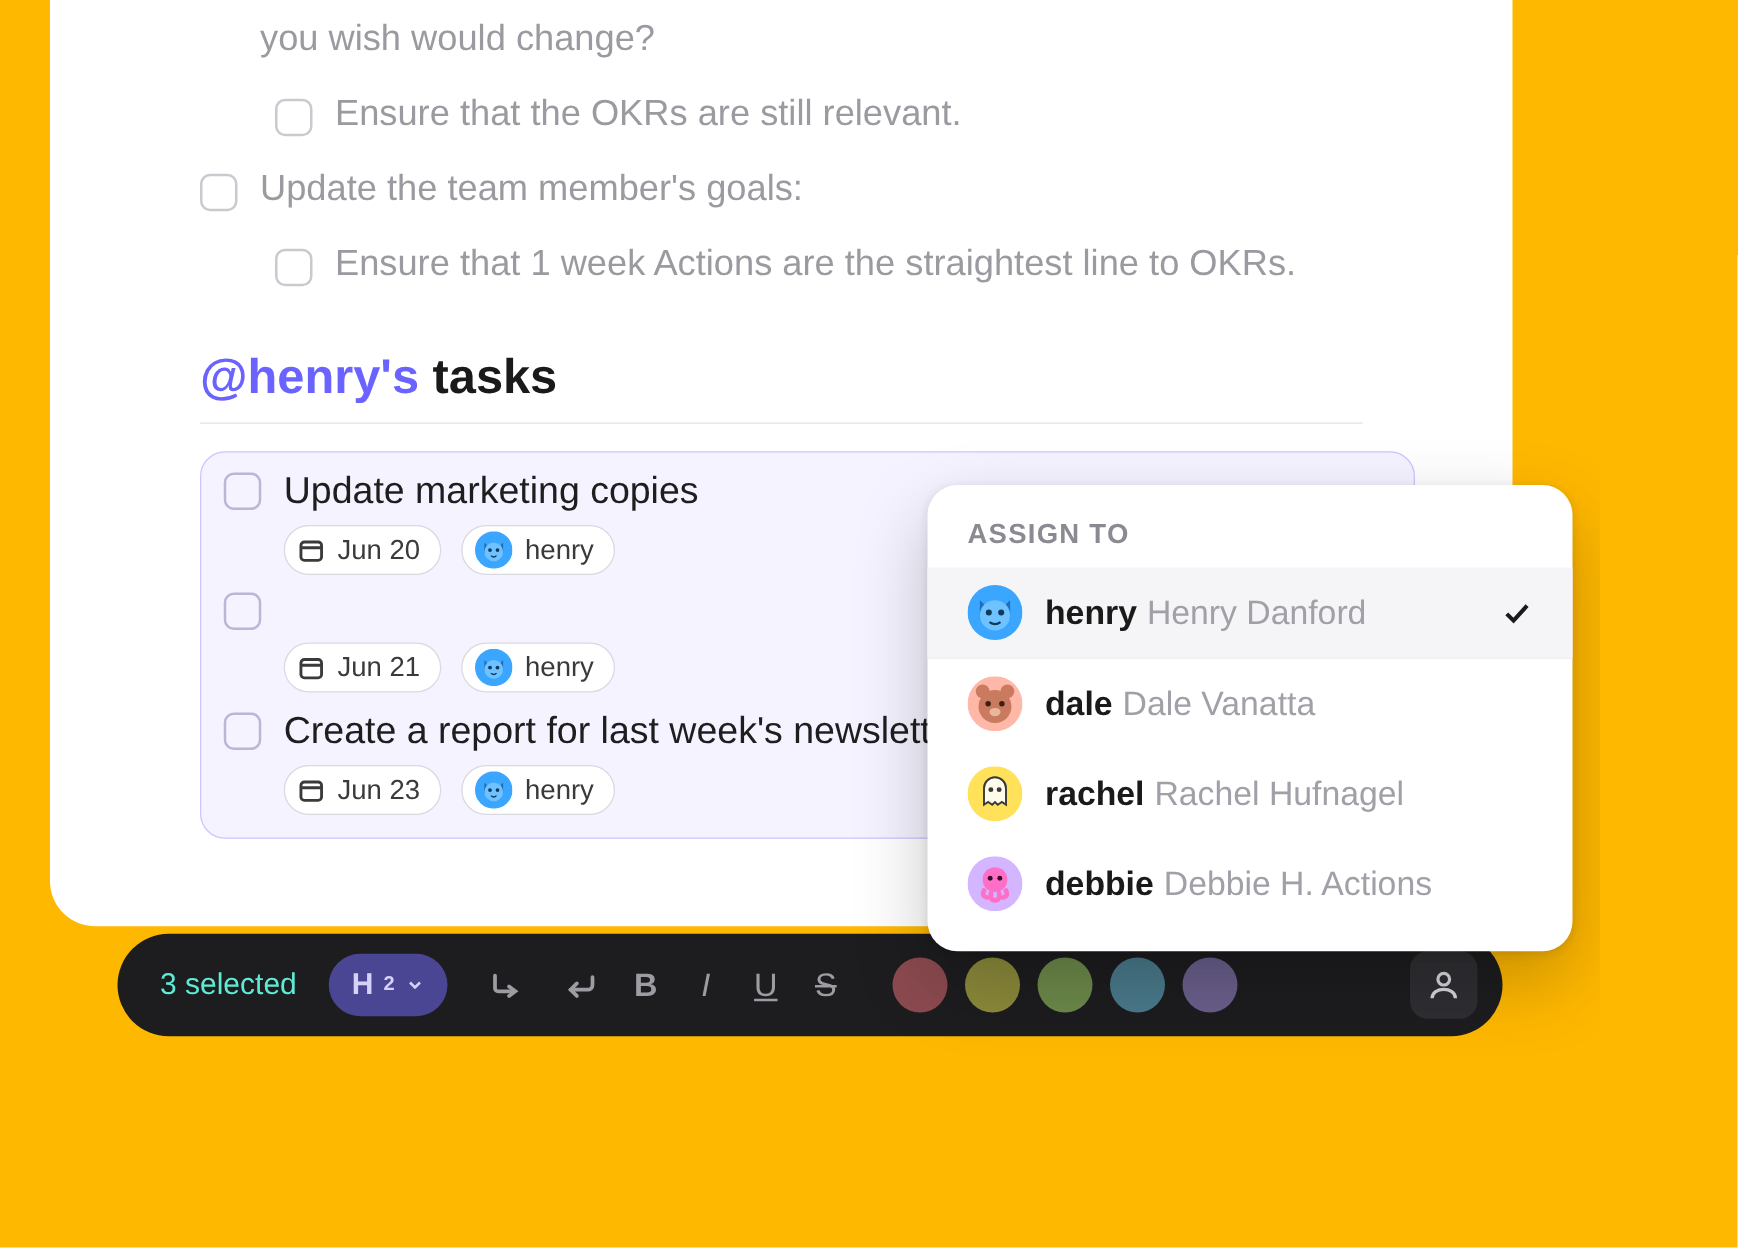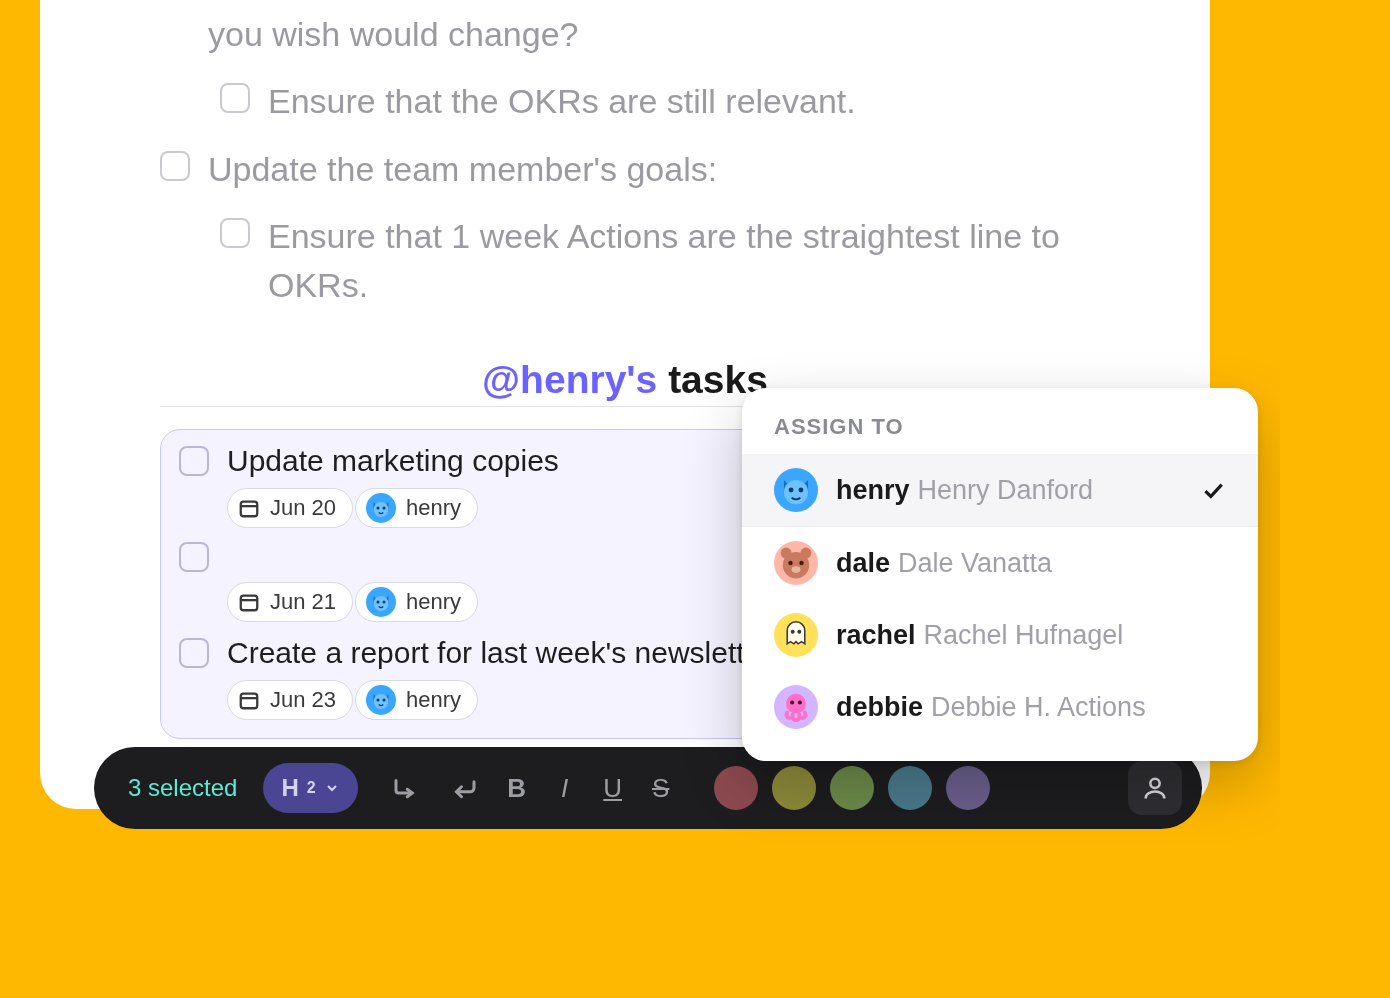--- a/index.html
+++ b/index.html
@@ -19,45 +19,44 @@
 .doc {
   position: absolute;
   left: 40px;
   top: -30px;
   width: 1170px;
   background: #fff;
   border-radius: 0 0 36px 36px;
   padding: 40px 120px 70px 120px;
 }
 .line {
-  font-size: 34px;
+  font-size: 29px;
   color: #9a9aa0;
   line-height: 1.45;
   margin-bottom: 18px;
   display: flex;
-  align-items: flex-start;
+  align-items: center;
 }
 .line.continued { padding-left: 48px; }
 .indent1 { padding-left: 60px; }
 .checkbox {
   flex: 0 0 30px;
   width: 30px;
   height: 30px;
   border: 2.5px solid #c9c9d0;
   border-radius: 8px;
   margin-right: 18px;
   margin-top: 6px;
 }
 .section-title {
   font-size: 39px;
   font-weight: 700;
   margin-top: 48px;
-  margin-bottom: 4px;
+  margin-bottom: 14px;
   color: #1a1a1a;
-  text-align: center;
 }
 .mention { color: #6b63ff; }
 .title-underline {
   height: 1px;
   background: #e2e2e6;
   margin-bottom: 22px;
 }
 
 .tasks-box {
   border: 1.5px solid #c9c5ff;
@@ -80,21 +79,21 @@
   margin-right: 18px;
   flex: 0 0 30px;
 }
 .task-title {
   font-size: 30px;
   color: #1e1e1e;
   font-weight: 500;
 }
 .task-meta {
   display: flex;
-  gap: 2px;
+  gap: 16px;
   margin-left: 48px;
   margin-top: 10px;
 }
 .pill {
   display: flex;
   align-items: center;
   background: #fff;
   border: 1.5px solid #d9d9df;
   border-radius: 999px;
   height: 40px;

